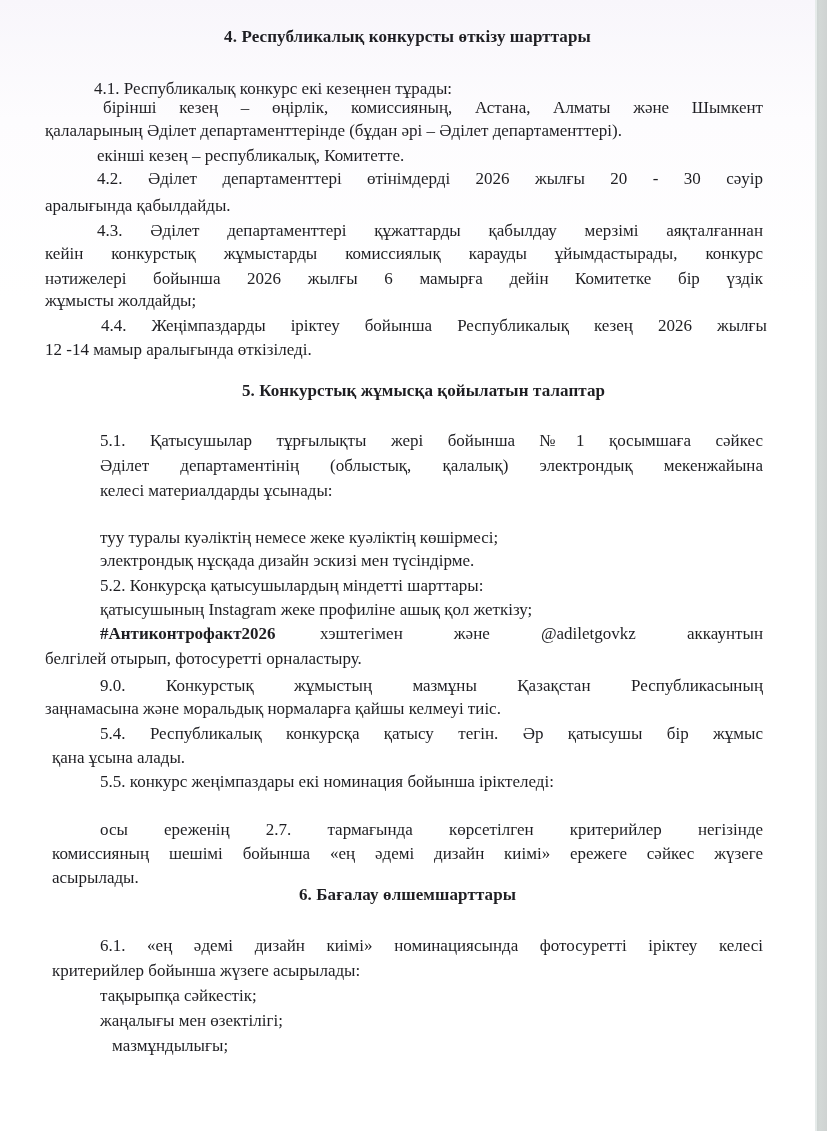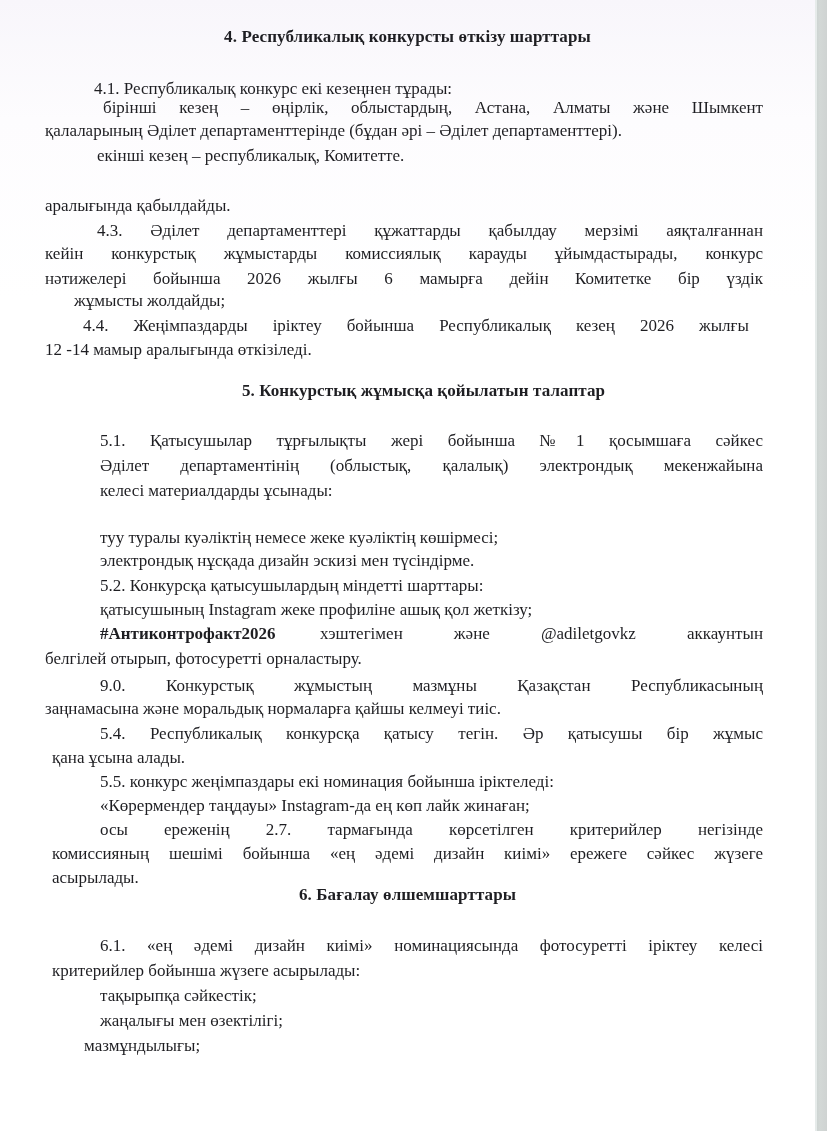--- a/index.html
+++ b/index.html
@@ -62,32 +62,33 @@
   .bold { font-weight: bold; }
 </style>
 </head>
 <body>
 
 <div class="page">
 
   <div class="heading" style="top:27px;">4.  Республикалық конкурсты өткізу шарттары</div>
 
   <div class="line" style="top:78px; left:94px;">4.1.   Республикалық конкурс екі кезеңнен тұрады:</div>
-  <div class="line just" style="top:97px; left:103px; width:660px;">бірінші  кезең  –  өңірлік,  облыстардың,  Астана,  Алматы  және  Шымкент</div>
+  <div class="line just" style="top:97px; left:103px; width:660px;">бірінші  кезең  –  өңірлік,  комиссияның,  Астана,  Алматы  және  Шымкент</div>
   <div class="line" style="top:145px; left:97px;">екінші кезең – республикалық, Комитетте.</div>
   <div class="line" style="top:120px; left:45px;">қалаларының Әділет департаменттерінде (бұдан әрі – Әділет департаменттері).</div>
 
+  <div class="line just" style="top:168px; left:97px; width:666px;">4.2.  Әділет  департаменттері  өтінімдерді  2026  жылғы  20  -  30  сәуір</div>
   <div class="line" style="top:195px; left:45px;">аралығында қабылдайды.</div>
 
   <div class="line just" style="top:220px; left:97px; width:666px;">4.3. Әділет департаменттері құжаттарды қабылдау мерзімі аяқталғаннан</div>
   <div class="line just" style="top:243px; left:45px; width:718px;">кейін конкурстық жұмыстарды комиссиялық карауды ұйымдастырады, конкурс</div>
   <div class="line just" style="top:268px; left:45px; width:718px;">нәтижелері  бойынша  2026  жылғы  6  мамырға  дейін  Комитетке  бір  үздік</div>
-  <div class="line" style="top:290px; left:45px;margin-left:29px;">жұмысты жолдайды;</div>
+  <div class="line" style="top:290px; left:45px;">жұмысты жолдайды;</div>
 
-  <div class="line just" style="top:315px; left:83px; width:666px;">4.4. Жеңімпаздарды іріктеу бойынша Республикалық кезең 2026 жылғы</div>
+  <div class="line just" style="top:315px; left:101px; width:666px;">4.4. Жеңімпаздарды іріктеу бойынша Республикалық кезең 2026 жылғы</div>
   <div class="line" style="top:339px; left:45px;">12 -14 мамыр аралығында өткізіледі.</div>
 
   <div class="heading" style="top:381px;margin-left:16px;">5.  Конкурстық жұмысқа қойылатын талаптар</div>
 
   <div class="line just" style="top:430px; left:100px; width:663px;">5.1.  Қатысушылар тұрғылықты жері бойынша №1 қосымшаға сәйкес</div>
   <div class="line just" style="top:455px; left:100px; width:663px;">Әділет департаментінің (облыстық, қалалық) электрондық мекенжайына</div>
   <div class="line" style="top:480px; left:100px;">келесі материалдарды ұсынады:</div>
   <div class="line" style="top:527px; left:100px;">туу туралы куәліктің немесе жеке куәліктің көшірмесі;</div>
   <div class="line" style="top:550px; left:100px;">электрондық нұсқада дизайн эскизі мен түсіндірме.</div>
 
@@ -97,28 +98,27 @@
   <div class="line just" style="top:623px; left:320px; width:443px;">хэштегімен   және   @adiletgovkz   аккаунтын</div>
   <div class="line" style="top:648px; left:45px;">белгілей отырып, фотосуретті орналастыру.</div>
 
   <div class="line just" style="top:675px; left:100px; width:663px;">9.0.  Конкурстық  жұмыстың  мазмұны  Қазақстан  Республикасының</div>
   <div class="line" style="top:698px; left:45px;">заңнамасына және моральдық нормаларға қайшы келмеуі тиіс.</div>
 
   <div class="line just" style="top:723px; left:100px; width:663px;">5.4.   Республикалық  конкурсқа  қатысу  тегін.  Әр  қатысушы  бір  жұмыс</div>
   <div class="line" style="top:747px; left:52px;">қана ұсына алады.</div>
 
   <div class="line" style="top:771px; left:100px;">5.5.   конкурс жеңімпаздары екі номинация бойынша іріктеледі:</div>
-  <div class="line" style="top:795px; left:100px;">«Көрермендер таңдауы» Instagram-да ең көп лайк жинаған;</div>
   <div class="line just" style="top:819px; left:100px; width:663px;">осы  ереженің  2.7.  тармағында  көрсетілген  критерийлер  негізінде</div>
   <div class="line just" style="top:843px; left:52px; width:711px;">комиссияның шешімі бойынша «ең әдемі дизайн киімі» ережеге сәйкес жүзеге</div>
   <div class="line" style="top:867px; left:52px;">асырылады.</div>
 
   <div class="heading" style="top:885px;">6.  Бағалау өлшемшарттары</div>
 
   <div class="line just" style="top:935px; left:100px; width:663px;">6.1.   «ең әдемі дизайн киімі» номинациясында фотосуретті іріктеу келесі</div>
   <div class="line" style="top:960px; left:52px;">критерийлер бойынша жүзеге асырылады:</div>
   <div class="line" style="top:985px; left:100px;">тақырыпқа сәйкестік;</div>
   <div class="line" style="top:1010px; left:100px;">жаңалығы мен өзектілігі;</div>
-  <div class="line" style="top:1035px; left:84px;">мазмұндылығы;</div>
+  <div class="line" style="top:1035px; left:112px;">мазмұндылығы;</div>
 </div>
 
 <div class="edge"></div>
 <div class="edge-inner"></div>
 
 </body></html>

